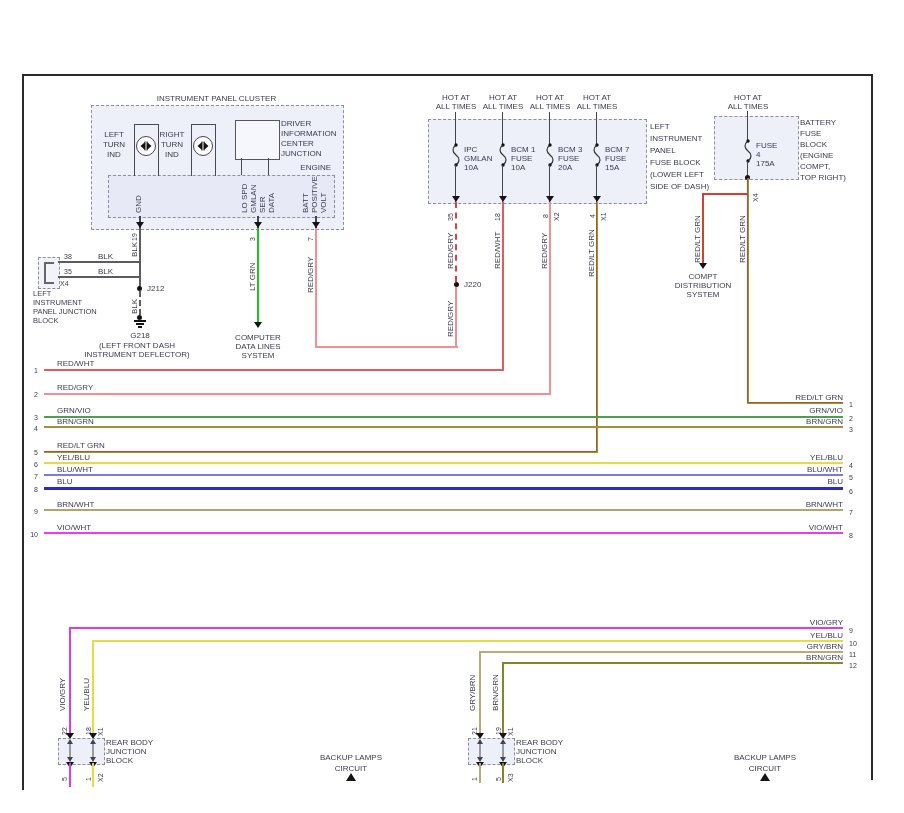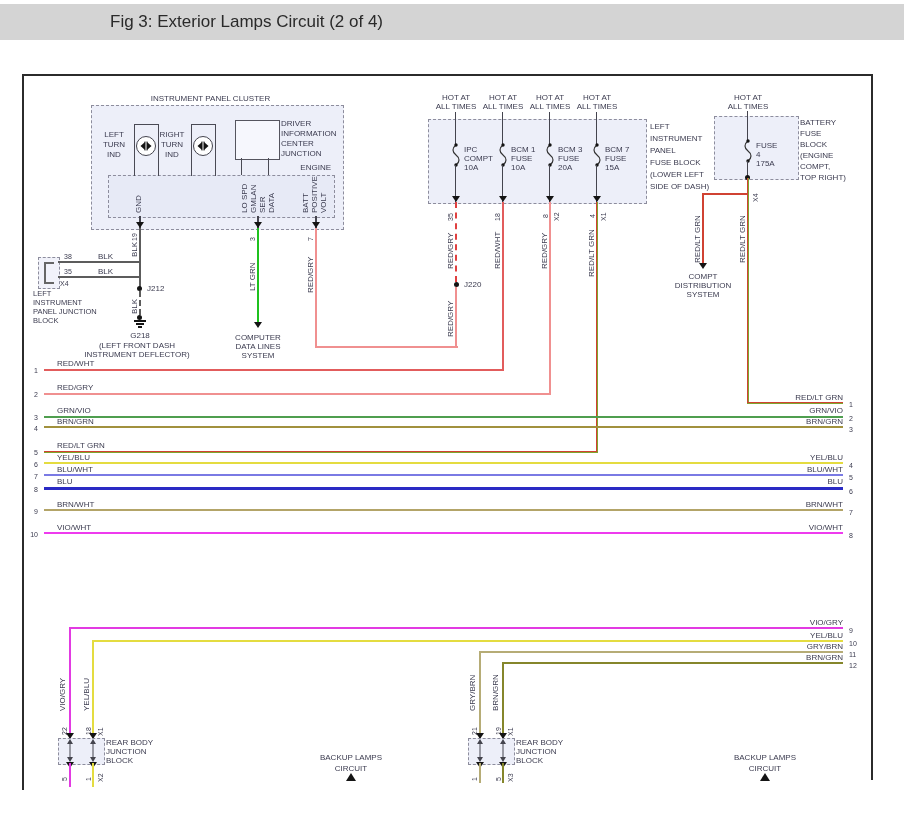--- a/index.html
+++ b/index.html
@@ -24,29 +24,26 @@
   .arch { position:absolute; border:1px solid #4a4a55; border-bottom:none; background:transparent; }
   .bracket { position:absolute; border-left:2px solid #666; border-top:2px solid #666; border-bottom:2px solid #666; }
   .gradh { background:linear-gradient(to bottom, var(--red-ltgrn-a) 50%, var(--red-ltgrn-b) 50%) !important; }
   .gradv { background:linear-gradient(to right, var(--red-ltgrn-a) 50%, var(--red-ltgrn-b) 50%) !important; }
 </style>
 </head>
 <body>
 
 <div id="stage">
 
-  <div class="titlebar">
-    <div class="title">Fig 3: Exterior Lamps Circuit (2 of 4)</div>
-  </div>
 
   <div class="abs" style="left:22px;top:74px;width:851px;height:2px;background:#2b2b2b"></div>
   <div class="abs" style="left:22px;top:74px;width:2px;height:716px;background:#2b2b2b"></div>
   <div class="abs" style="left:871px;top:74px;width:2px;height:706px;background:#2b2b2b"></div>
 
-  <div class="lbl ctr" style="left:85px;top:94px;width:251px">INSTRUMENT PANEL CLUSTER</div>
+  <div class="lbl ctr" style="left:91px;top:94px;width:251px">INSTRUMENT PANEL CLUSTER</div>
   <div class="dbox" style="left:91px;top:105px;width:251px;height:123px"></div>
   <div class="dbox" style="left:108px;top:175px;width:225px;height:41px;background:#e7eaf6"></div>
   <div class="lbl rt" style="left:293px;top:163px;width:38px">ENGINE</div>
 
   <div class="arch" style="left:134px;top:124px;width:23px;height:51px"></div>
   <div class="arch" style="left:191px;top:124px;width:23px;height:51px"></div>
   <svg class="abs" style="left:135px;top:135px" width="22" height="22">
     <circle cx="11" cy="11" r="9.5" fill="#ffffff" stroke="#44444e" stroke-width="1"></circle>
     <path d="M10 7 L5.5 11 L10 15 Z" fill="#141414"></path>
     <path d="M12 7 L16.5 11 L12 15 Z" fill="#141414"></path>
@@ -150,21 +147,21 @@
 SIDE OF DASH)</div>
 
   <div class="vw" style="left:455px;top:112px;height:33px;background:#44444e;width:1px"></div>
   <svg class="abs" style="left:450px;top:143px" width="12" height="24">
       <path d="M6 2 C2 5 2 9 6 12 C10 15 10 19 6 22" fill="none" stroke="#333" stroke-width="1.2"></path>
       <circle cx="6" cy="2" r="1.7" fill="#141414"></circle>
       <circle cx="6" cy="22" r="1.7" fill="#141414"></circle>
     </svg>
   <div class="vw" style="left:455px;top:165px;height:37px;background:#44444e;width:1px"></div>
   <div class="lbl ml" style="left:464px;top:145px">IPC
-COMPT
+GMLAN
 10A</div>
 
   <div class="vw" style="left:502px;top:112px;height:33px;background:#44444e;width:1px"></div>
   <svg class="abs" style="left:497px;top:143px" width="12" height="24">
       <path d="M6 2 C2 5 2 9 6 12 C10 15 10 19 6 22" fill="none" stroke="#333" stroke-width="1.2"></path>
       <circle cx="6" cy="2" r="1.7" fill="#141414"></circle>
       <circle cx="6" cy="22" r="1.7" fill="#141414"></circle>
     </svg>
   <div class="vw" style="left:502px;top:165px;height:37px;background:#44444e;width:1px"></div>
   <div class="lbl ml" style="left:511px;top:145px">BCM 1

